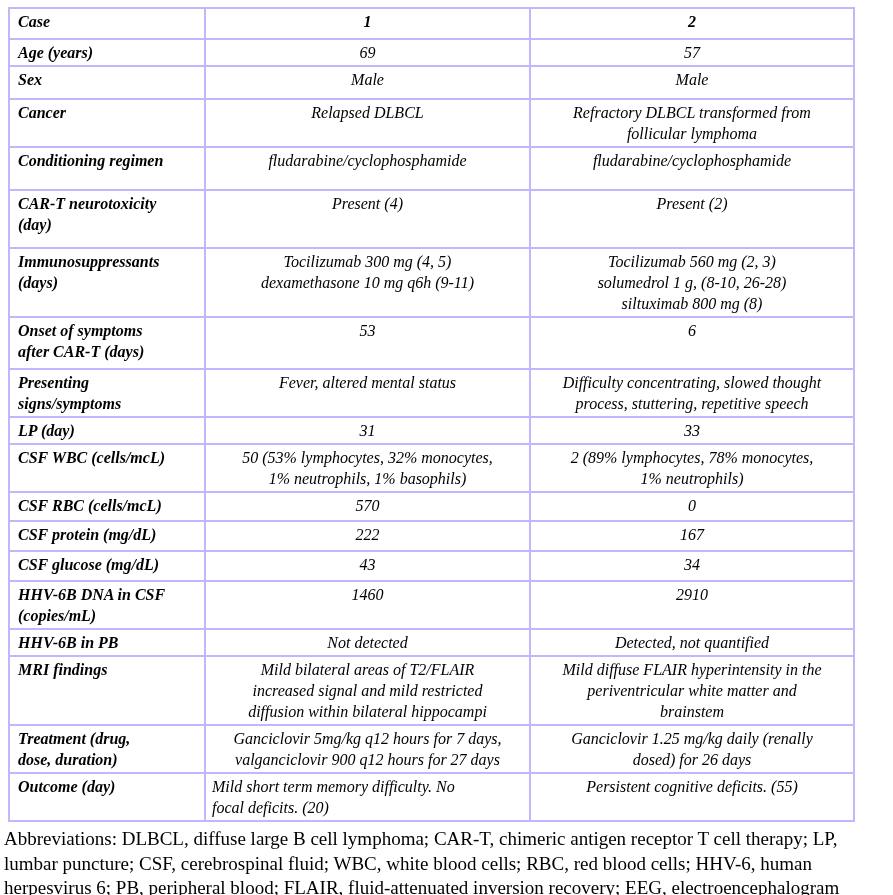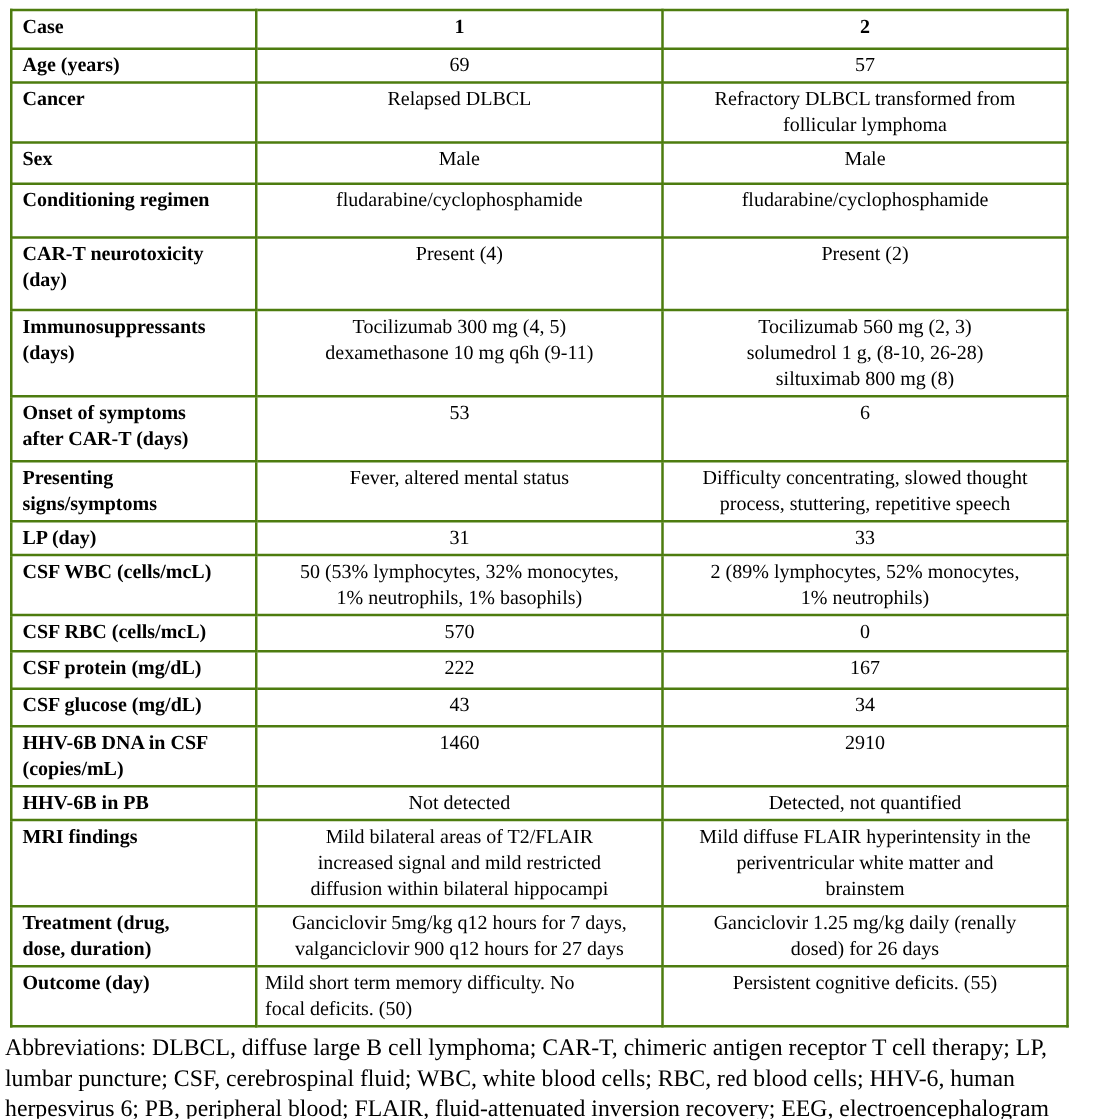--- a/index.html
+++ b/index.html
@@ -14,27 +14,28 @@
     color: #000000;
     overflow: hidden;
   }
   table.case-table {
     border-collapse: collapse;
     table-layout: fixed;
     width: 845px;
     margin: 7px 0 0 8px;
   }
   table.case-table td, table.case-table th {
-    border: 2px solid #4d7c0f;
+    border: 2px solid #c4b5fd;
     vertical-align: top;
     padding: 2px 6px 2px 6px;
     font-size: 16px;
     line-height: 21px;
     white-space: pre-line;
     overflow: hidden;
+    font-style: italic;
   }
   table.case-table .lbl {
     font-weight: bold;
     text-align: left;
     padding-left: 8px;
   }
   table.case-table .val {
     text-align: center;
     font-weight: normal;
   }
@@ -64,30 +65,30 @@
     <tr style="height:31px">
       <th class="lbl">Case</th>
       <th class="val hdr">1</th>
       <th class="val hdr">2</th>
     </tr>
     <tr style="height:26px">
       <td class="lbl">Age (years)</td>
       <td class="val">69</td>
       <td class="val">57</td>
     </tr>
+    <tr style="height:33px">
+      <td class="lbl">Sex</td>
+      <td class="val">Male</td>
+      <td class="val">Male</td>
+    </tr>
     <tr style="height:42px">
       <td class="lbl">Cancer</td>
       <td class="val">Relapsed DLBCL</td>
       <td class="val">Refractory DLBCL transformed from
 follicular lymphoma</td>
-    </tr>
-    <tr style="height:33px">
-      <td class="lbl">Sex</td>
-      <td class="val">Male</td>
-      <td class="val">Male</td>
     </tr>
     <tr style="height:43px">
       <td class="lbl">Conditioning regimen</td>
       <td class="val">fludarabine/cyclophosphamide</td>
       <td class="val">fludarabine/cyclophosphamide</td>
     </tr>
     <tr style="height:58px">
       <td class="lbl">CAR-T neurotoxicity
 (day)</td>
       <td class="val">Present (4)</td>
@@ -117,21 +118,21 @@
     </tr>
     <tr style="height:26px">
       <td class="lbl">LP (day)</td>
       <td class="val">31</td>
       <td class="val">33</td>
     </tr>
     <tr style="height:44px">
       <td class="lbl">CSF WBC (cells/mcL)</td>
       <td class="val">50 (53% lymphocytes, 32% monocytes,
 1% neutrophils, 1% basophils)</td>
-      <td class="val">2 (89% lymphocytes, 52% monocytes,
+      <td class="val">2 (89% lymphocytes, 78% monocytes,
 1% neutrophils)</td>
     </tr>
     <tr style="height:29px">
       <td class="lbl">CSF RBC (cells/mcL)</td>
       <td class="val">570</td>
       <td class="val">0</td>
     </tr>
     <tr style="height:30px">
       <td class="lbl">CSF protein (mg/dL)</td>
       <td class="val">222</td>
@@ -166,19 +167,19 @@
       <td class="lbl">Treatment (drug,
 dose, duration)</td>
       <td class="val">Ganciclovir 5mg/kg q12 hours for 7 days,
 valganciclovir 900 q12 hours for 27 days</td>
       <td class="val">Ganciclovir 1.25 mg/kg daily (renally
 dosed) for 26 days</td>
     </tr>
     <tr style="height:45px">
       <td class="lbl">Outcome (day)</td>
       <td class="val left">Mild short term memory difficulty. No
-focal deficits. (50)</td>
+focal deficits. (20)</td>
       <td class="val">Persistent cognitive deficits. (55)</td>
     </tr>
   </tbody>
 </table>
 
 <div class="footnote">Abbreviations: DLBCL, diffuse large B cell lymphoma; CAR-T, chimeric antigen receptor T cell therapy; LP, lumbar puncture; CSF, cerebrospinal fluid; WBC, white blood cells; RBC, red blood cells; HHV-6, human herpesvirus 6; PB, peripheral blood; FLAIR, fluid-attenuated inversion recovery; EEG, electroencephalogram</div>
 
 </body></html>

